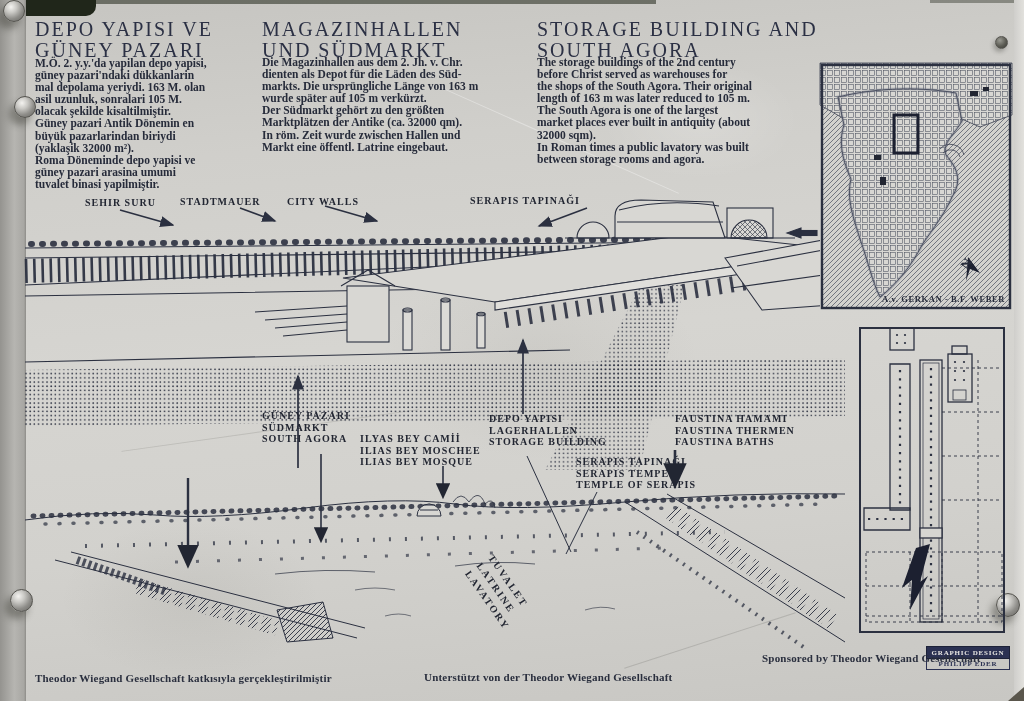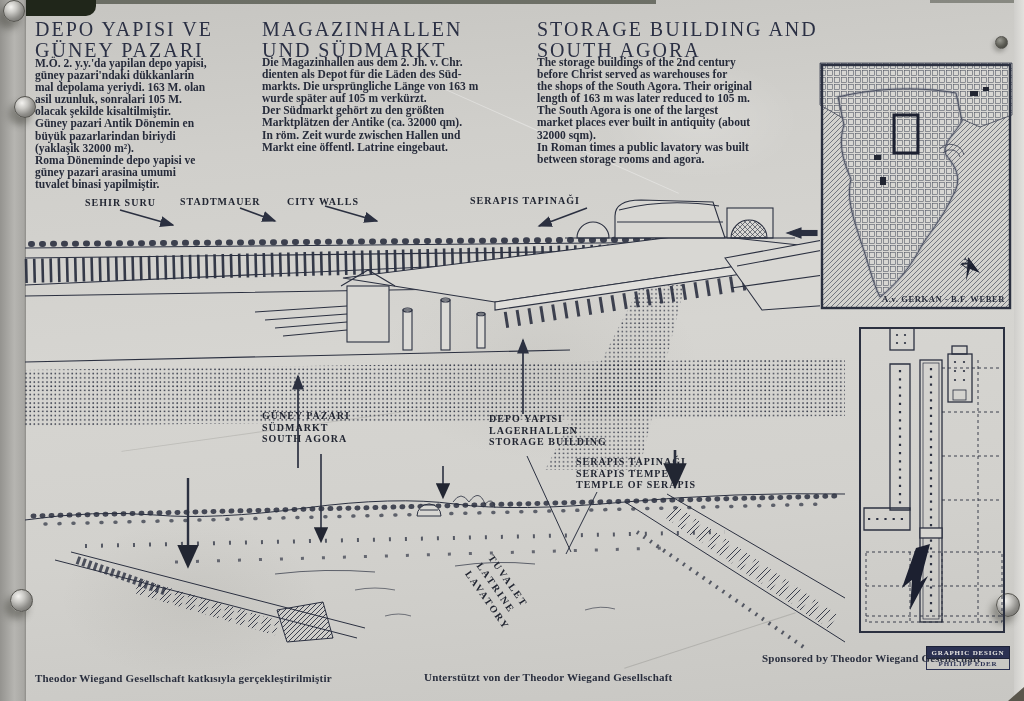--- a/index.html
+++ b/index.html
@@ -156,26 +156,32 @@
       <polygon points="614,96 660,92 614,278 520,278" fill="url(#dots)" stroke="none" opacity=".85"></polygon>
 
       <line x1="273" y1="276" x2="273" y2="184" marker-end="url(#ah)" stroke-width="1.7"></line>
       <line x1="498" y1="222" x2="498" y2="148" marker-end="url(#ah)" stroke-width="1.7"></line>
     </g>
   </svg>
 
   <div class="lbl" style="left:262px;top:410px;">GÜNEY PAZARI
 SÜDMARKT
 SOUTH AGORA</div>
+  <div class="lbl" style="left:360px;top:433px;">ILYAS BEY CAMİİ
+ILIAS BEY MOSCHEE
+ILIAS BEY MOSQUE</div>
   <div class="lbl" style="left:489px;top:413px;">DEPO YAPISI
 LAGERHALLEN
 STORAGE BUILDING</div>
   <div class="lbl" style="left:576px;top:456px;">SERAPIS TAPINAĞI
 SERAPIS TEMPEL
 TEMPLE OF SERAPIS</div>
+  <div class="lbl" style="left:675px;top:413px;">FAUSTINA HAMAMI
+FAUSTINA THERMEN
+FAUSTINA BATHS</div>
 
   <svg style="left:25px;top:440px;" width="820" height="228" viewBox="0 0 820 228">
     <defs>
       <marker id="ah2" markerWidth="10" markerHeight="9" refX="8" refY="4.5" orient="auto">
           <polygon points="0,0 10,4.5 0,9" fill="#222632"></polygon>
         </marker>
       <pattern id="hb" width="5" height="5" patternUnits="userSpaceOnUse">
           <path d="M0,5 L5,0" stroke="#2b3040" stroke-width="0.9"></path>
         </pattern>
     </defs>

